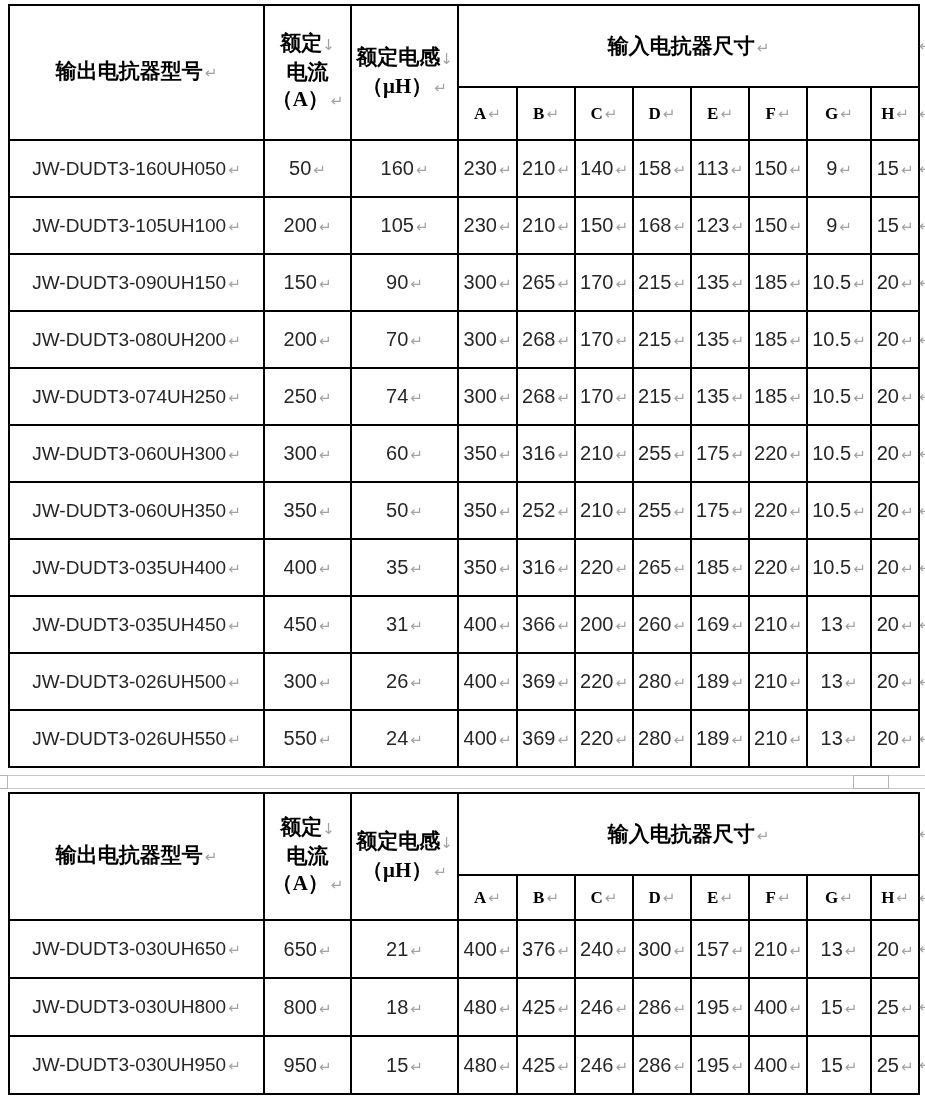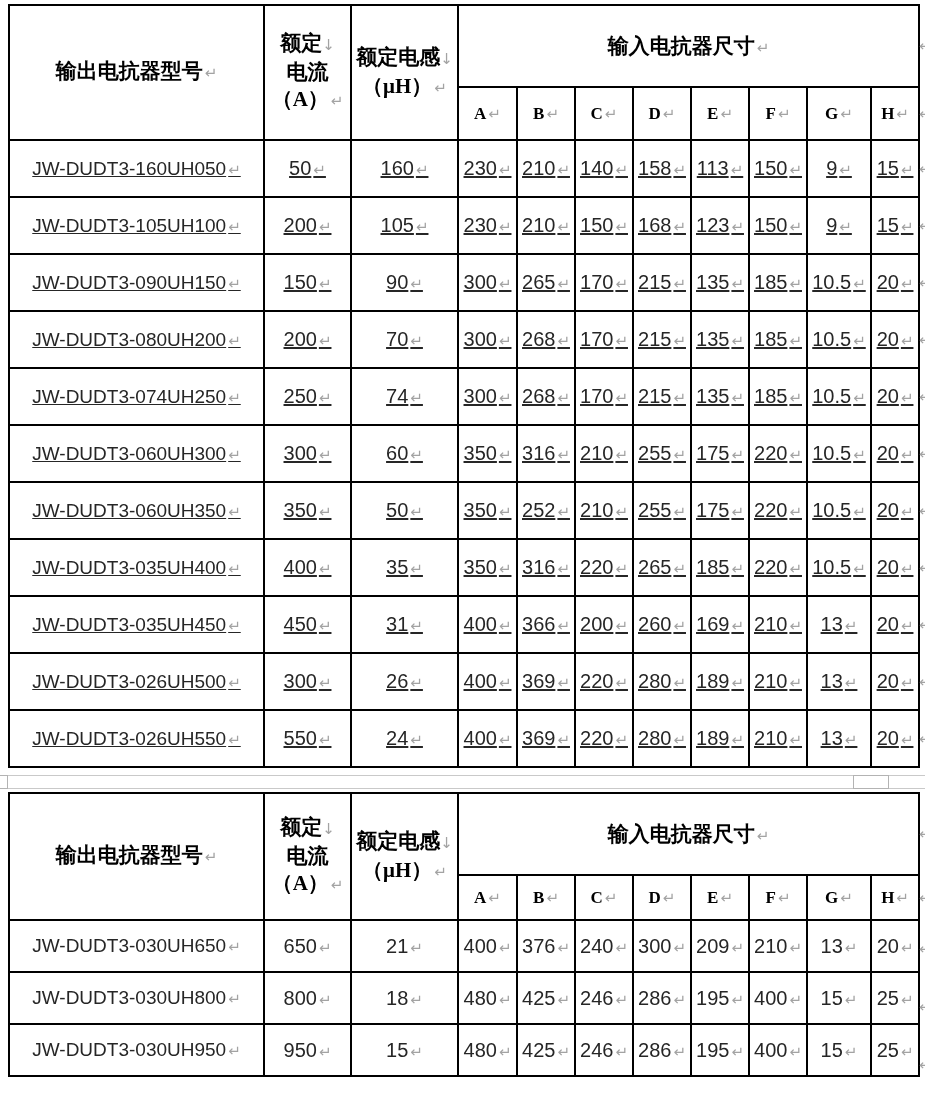--- a/index.html
+++ b/index.html
@@ -11,22 +11,22 @@
     position:absolute;left:8px;width:910px;
     border-collapse:collapse;table-layout:fixed;
   }
   #t1{top:4px;}
   #t2{top:792px;}
   td,th{border:2px solid #000;padding:0;text-align:center;vertical-align:middle;overflow:hidden;}
   #t1 thead tr.hr1{height:82px;}
   #t1 thead tr.hr2{height:53px;}
   #t2 thead tr.hr1{height:82px;}
   #t2 thead tr.hr2{height:45px;}
-  #t1 tbody tr{height:57px;text-decoration:underline;}
-  #t2 tbody tr{height:52px;}
+  #t1 tbody tr{height:57px;}
+  #t2 tbody tr{height:58px;}
   th{font-family:"Liberation Serif","DejaVu Serif",serif;font-weight:bold;color:#000;}
   .cjk-head{font-size:21px;line-height:27px;}
   .dims-title{font-size:21px;}
   .dim-letter{font-size:17px;}
   .model{font-size:19px;color:#262626;}
   .num{font-size:20px;color:#262626;}
   .mk{color:#a3a3a3;font-size:15px;margin-left:2px;font-family:"DejaVu Sans",sans-serif;font-weight:normal;}
   .mk-dn{color:#a3a3a3;font-size:15px;font-family:"DejaVu Sans",sans-serif;font-weight:normal;}
   .row-end-mark{
     position:absolute;left:919px;color:#a3a3a3;font-size:15px;
@@ -280,21 +280,21 @@
   </thead>
   <tbody id="t2-body">
       <tr>
         <td class="model"><span>JW-DUDT3-030UH650</span><span class="mk">↵</span></td>
         <td class="num"><span>650</span><span class="mk">↵</span></td>
         <td class="num"><span>21</span><span class="mk">↵</span></td>
         <td class="num"><span>400</span><span class="mk">↵</span></td>
         <td class="num"><span>376</span><span class="mk">↵</span></td>
         <td class="num"><span>240</span><span class="mk">↵</span></td>
         <td class="num"><span>300</span><span class="mk">↵</span></td>
-        <td class="num"><span>209</span><span class="mk">↵</span></td>
+        <td class="num"><span>157</span><span class="mk">↵</span></td>
         <td class="num"><span>210</span><span class="mk">↵</span></td>
         <td class="num"><span>13</span><span class="mk">↵</span></td>
         <td class="num"><span>20</span><span class="mk">↵</span></td>
       </tr>
       <tr>
         <td class="model"><span>JW-DUDT3-030UH800</span><span class="mk">↵</span></td>
         <td class="num"><span>800</span><span class="mk">↵</span></td>
         <td class="num"><span>18</span><span class="mk">↵</span></td>
         <td class="num"><span>480</span><span class="mk">↵</span></td>
         <td class="num"><span>425</span><span class="mk">↵</span></td>

